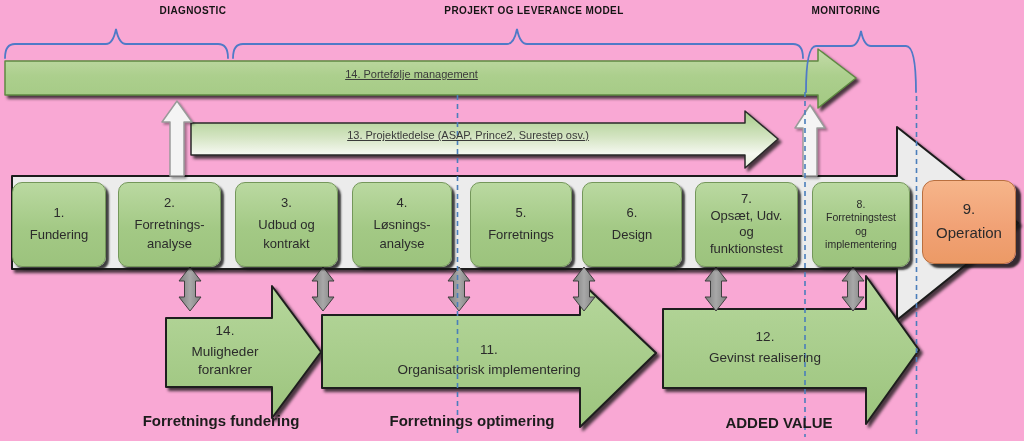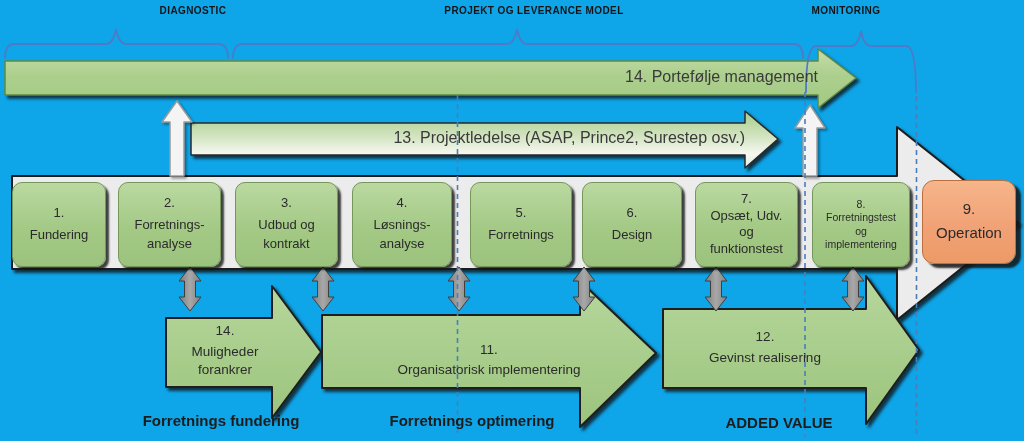--- a/index.html
+++ b/index.html
@@ -1,29 +1,29 @@
 <!DOCTYPE html>
 <html><head>
 <meta charset="utf-8">
 <style>
   html,body{margin:0;padding:0;background:#ffffff;}
   #canvas{
     position:relative;width:1024px;height:441px;overflow:hidden;
-    font-family:"Liberation Sans","DejaVu Sans",sans-serif;background:#0ea5e9;
+    font-family:"Liberation Sans","DejaVu Sans",sans-serif;background:#f9a8d4;
   }
   #shapes{position:absolute;inset:0;width:1024px;height:441px;}
   .hard-shadow{filter:drop-shadow(3px 3px 1.5px rgba(15,15,15,0.75));}
   .soft-shadow{filter:drop-shadow(2px 2px 1px rgba(0,0,0,0.35));}
   .txt{position:absolute;color:#333;}
   .section-label{
     top:5px;transform:translateX(-50%);
     font-size:10px;font-weight:bold;color:#141414;letter-spacing:0.4px;white-space:nowrap;
   }
   .arrow-label{
-    text-align:right;font-size:16px;color:#3a3a3a;white-space:nowrap;
+    text-align:center;font-size:11px;color:#3a3a3a;white-space:nowrap;text-decoration:underline;
   }
   .phase{
     position:absolute;top:182px;height:83px;border-radius:10px;
     background:linear-gradient(180deg,#bad9a1 0%,#a3c985 55%,#9cc37d 100%);
     border:1px solid #74975a;
     box-shadow:3px 3px 2px rgba(20,20,20,0.8);
     display:flex;flex-direction:column;align-items:center;justify-content:center;
     text-align:center;color:#2b2b2b;font-size:13px;
   }
   .phase-number{line-height:1.2;margin-bottom:4px;}

